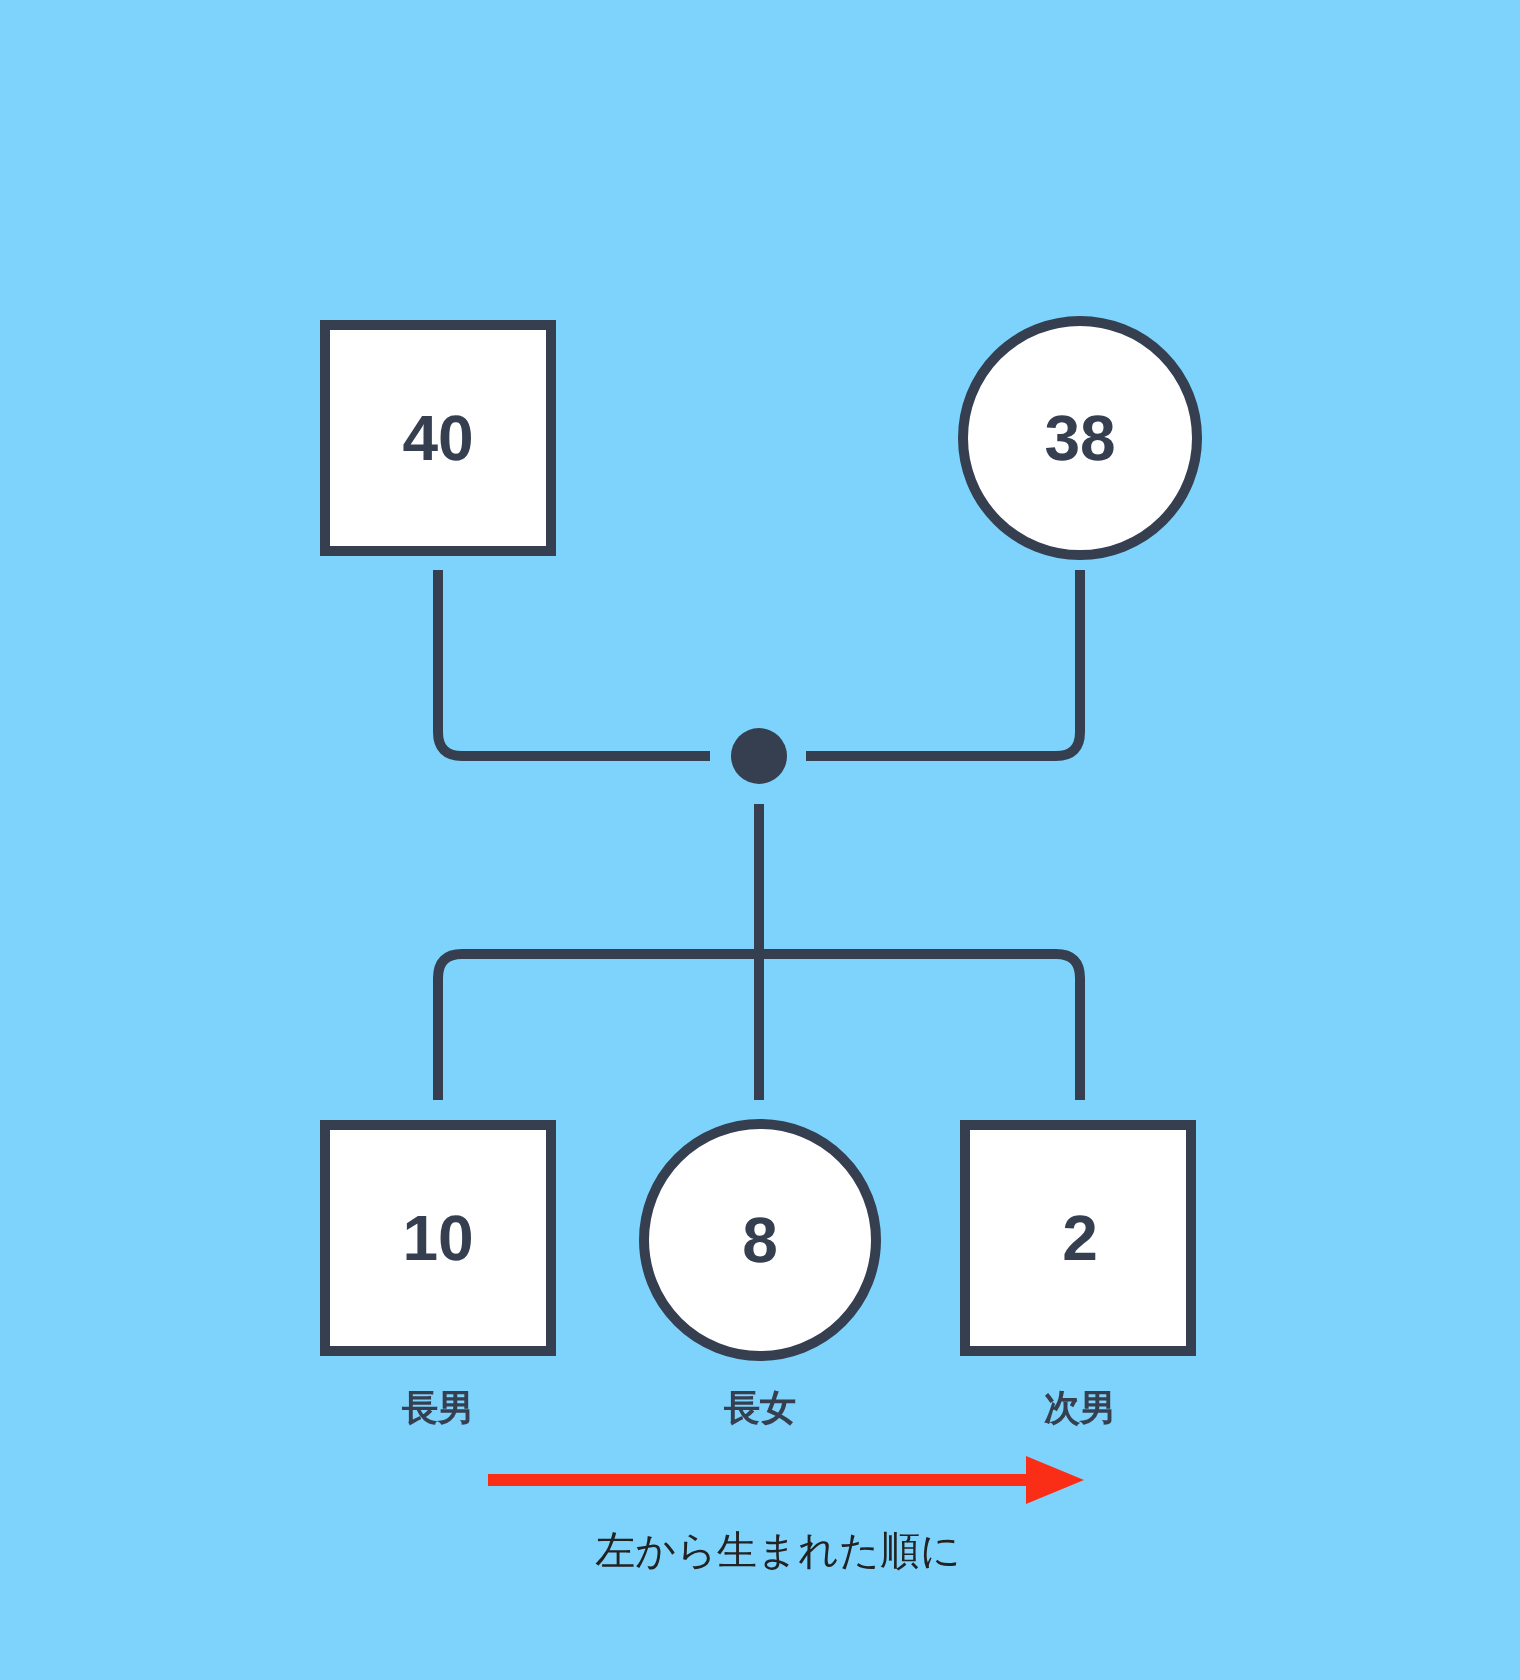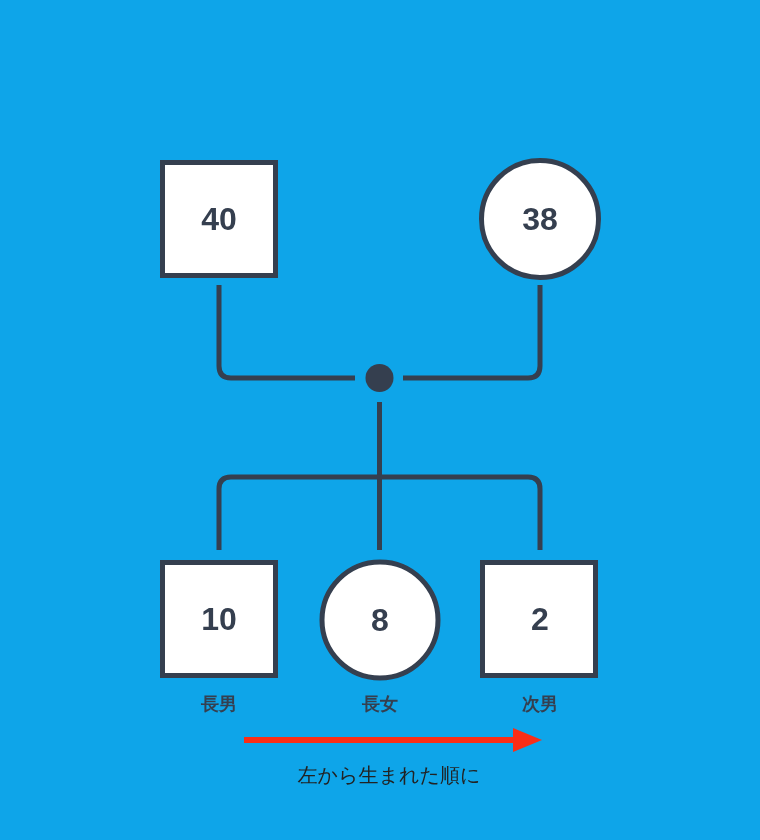--- a/index.html
+++ b/index.html
@@ -4,21 +4,21 @@
 <style>
   html, body {
     margin: 0;
     padding: 0;
     background: #ffffff;
   }
   .canvas {
     position: relative;
     width: 760px;
     height: 840px;
-    background: #0ea5e9;
+    background: #7dd3fc;
     font-family: "Liberation Sans", sans-serif;
   }
   svg { display: block; }
 
   .shape {
     fill: #ffffff;
     stroke: var(--shape-stroke, #353f4f);
     stroke-width: 5;
   }
   .connector {

